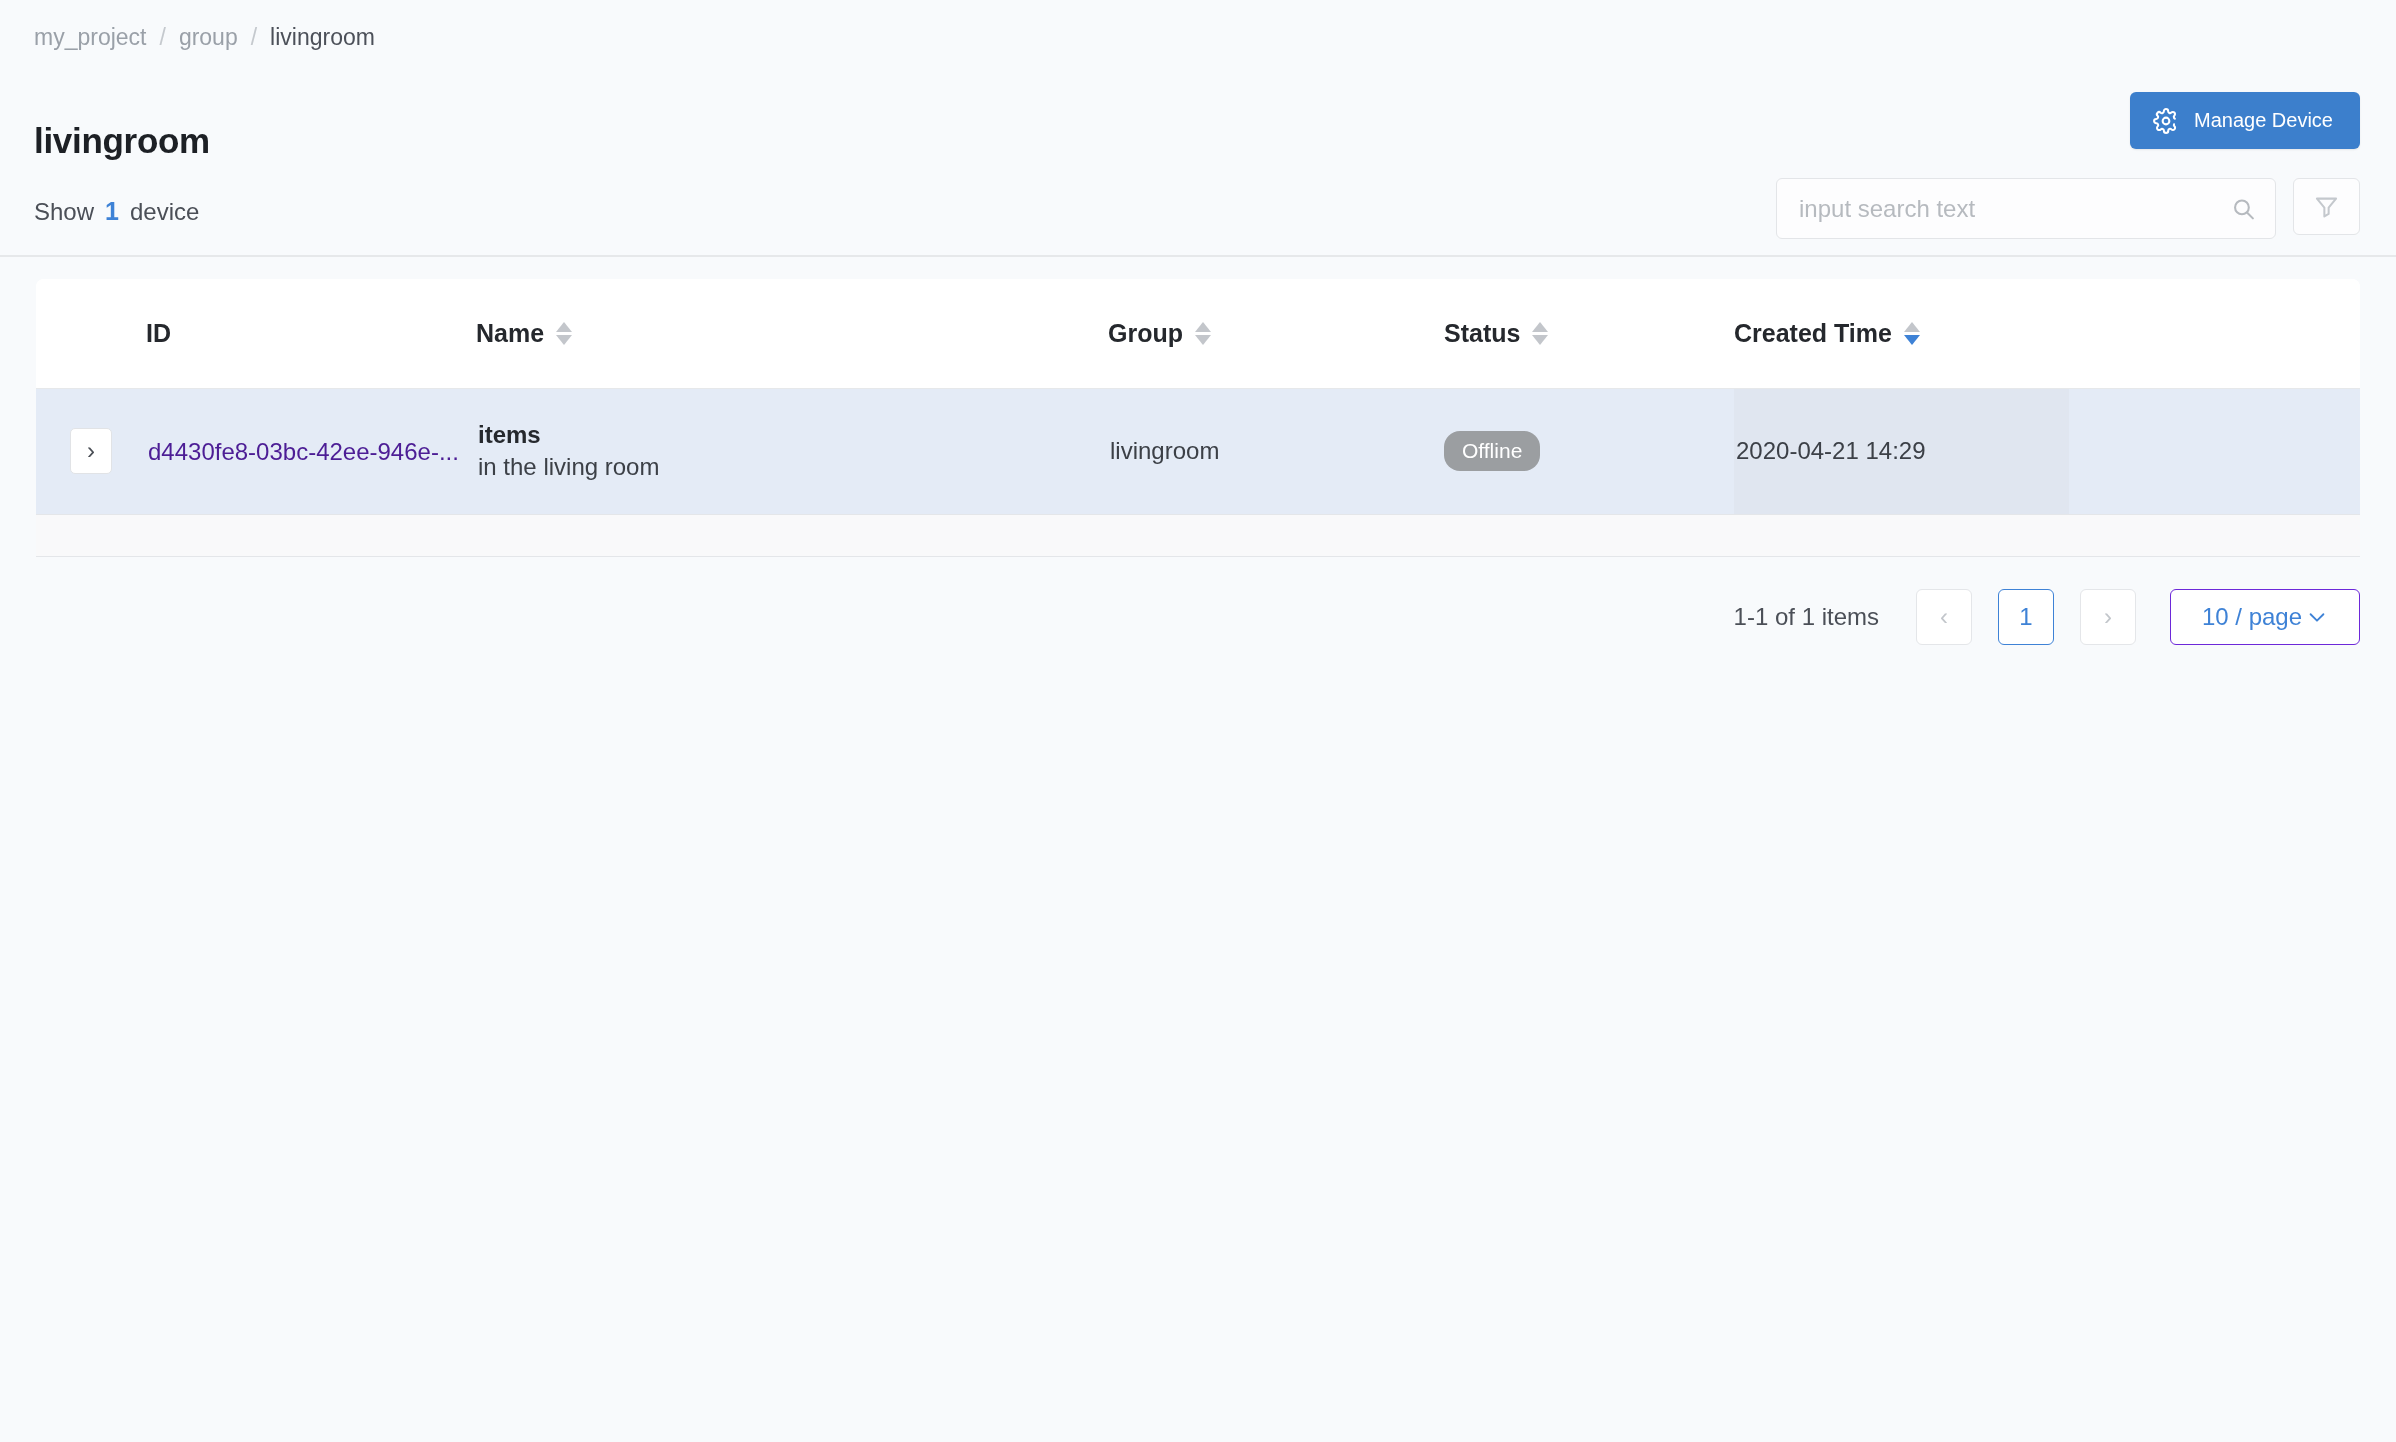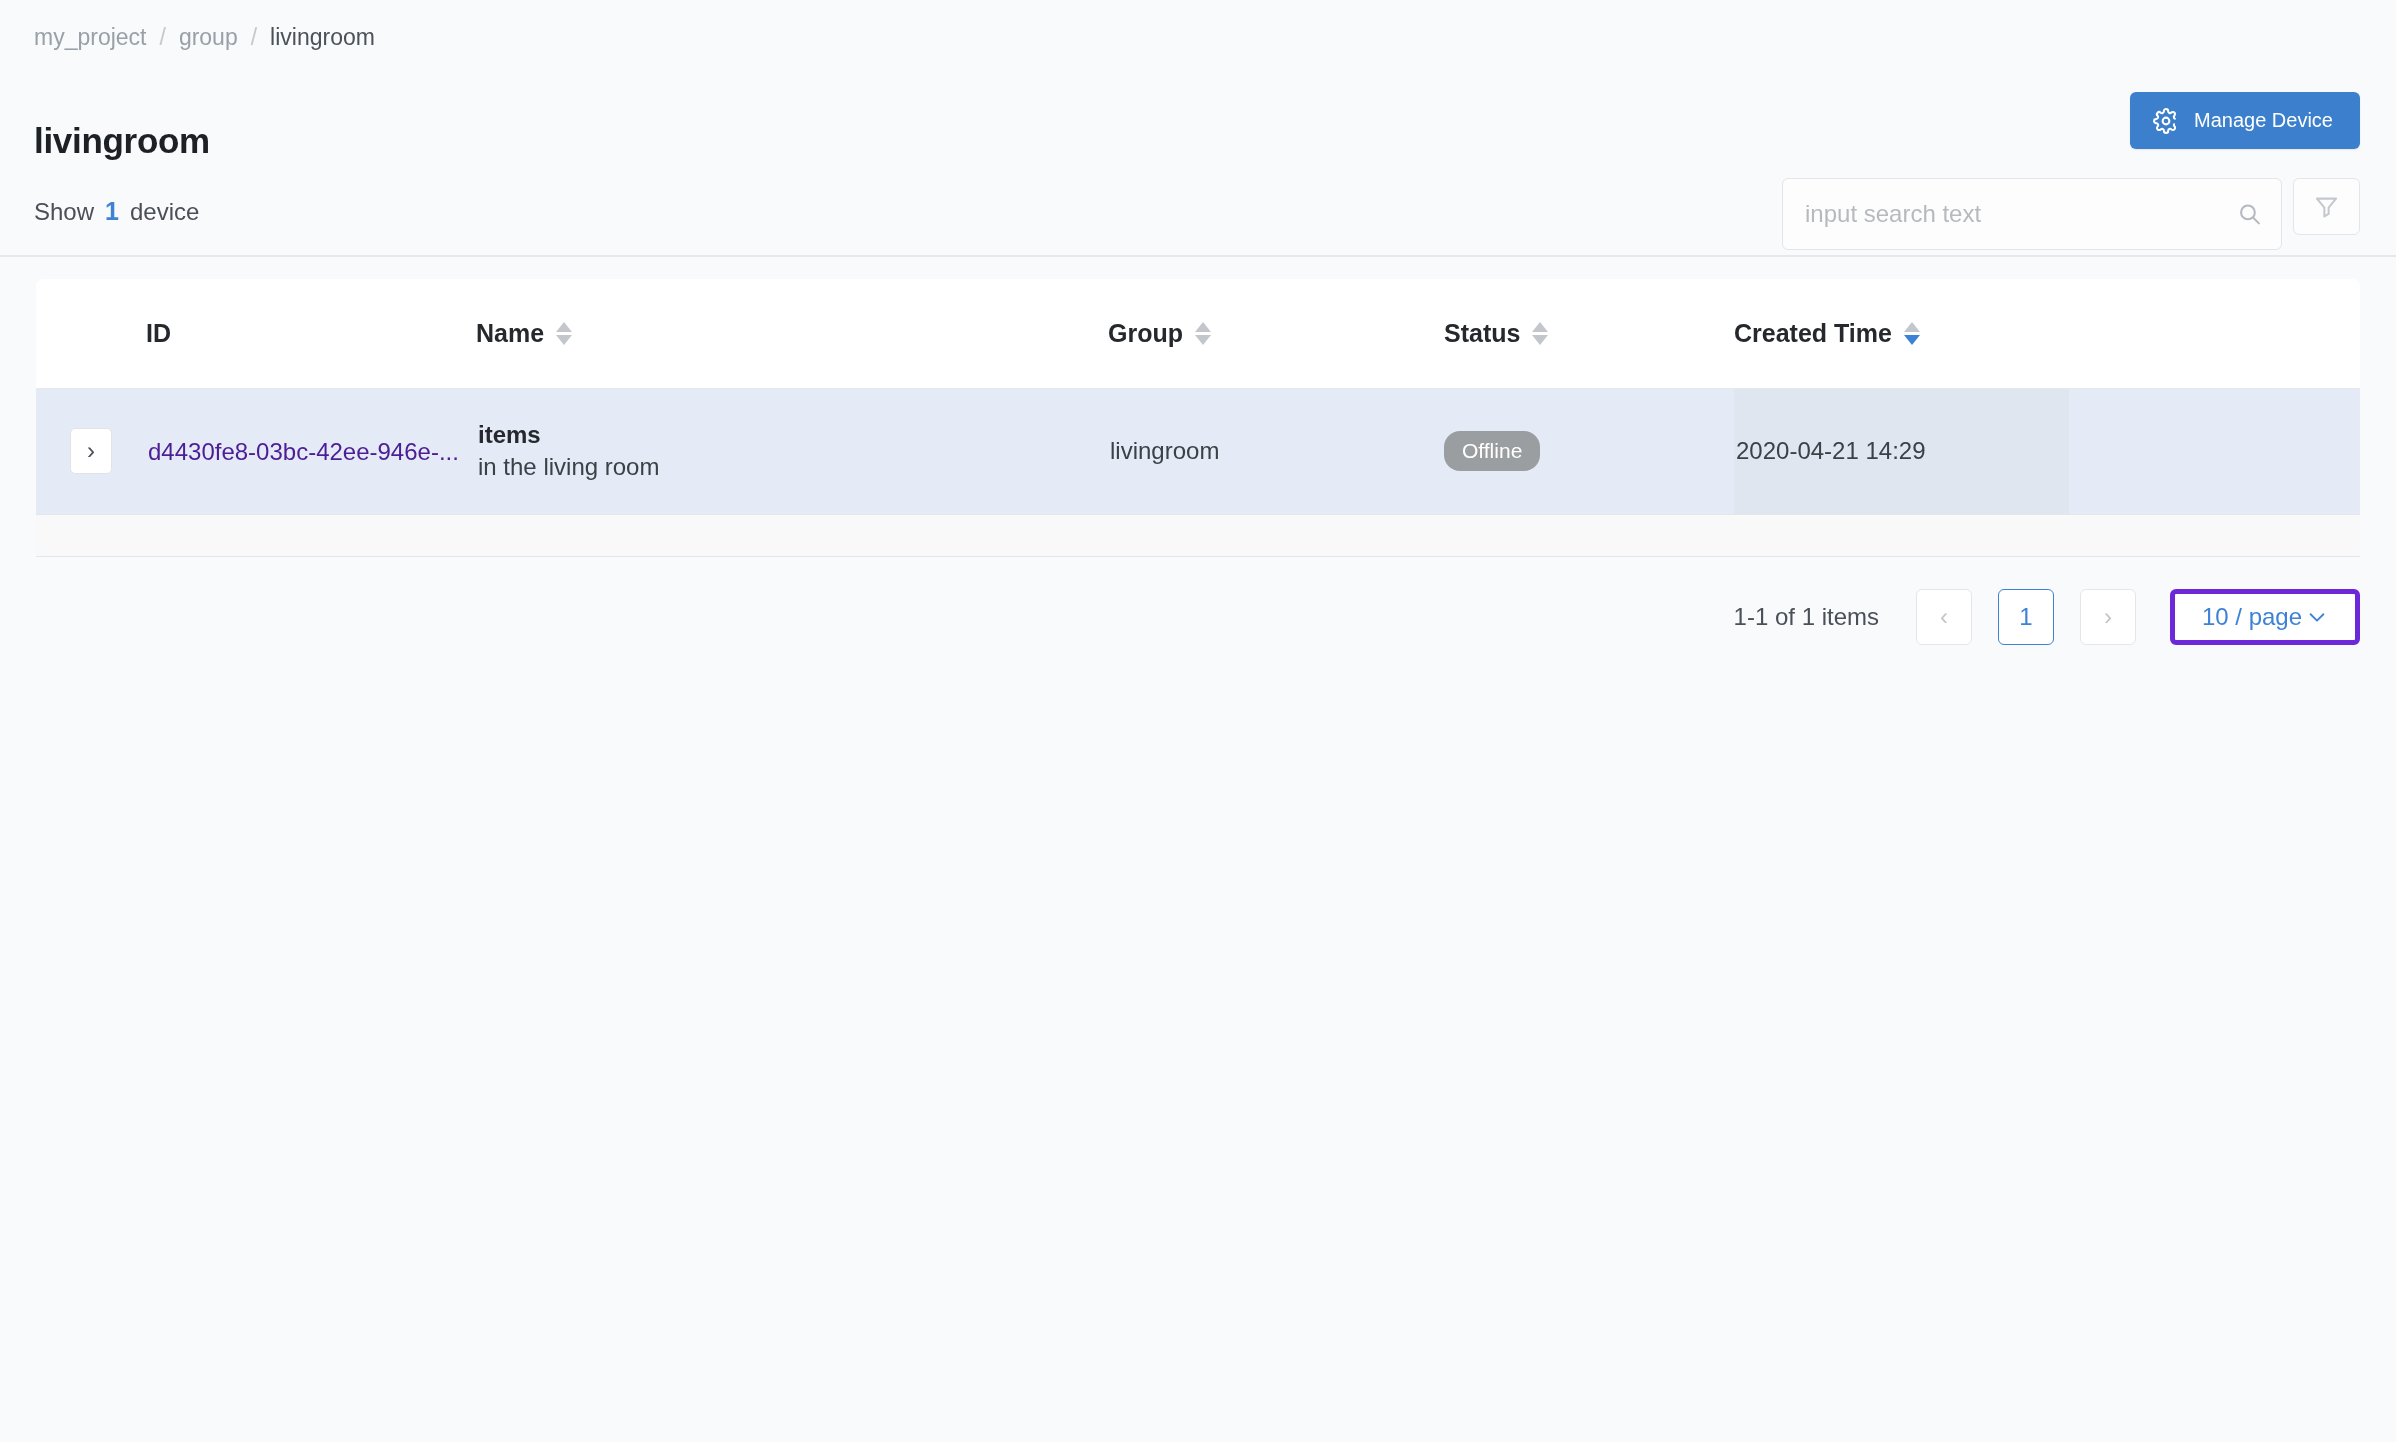--- a/index.html
+++ b/index.html
@@ -72,22 +72,22 @@
     display: flex;
     align-items: baseline;
     gap: 11px;
     white-space: nowrap;
   }
   .show-count { color: #3e82d6; font-weight: bold; font-size: 25px; }
 
   
   .search-wrap {
     position: absolute;
-    right: 114px; top: 178px;
-    width: 500px; height: 72px;
+    right: 120px; top: 178px;
+    width: 500px; height: 61px;
   }
   .search-input {
     width: 100%; height: 100%;
     border: 1px solid #e3e5e8;
     border-radius: 6px;
     background: #fdfdfe;
     padding: 0 60px 0 22px;
     font-size: 24px;
     font-family: "Liberation Sans", sans-serif;
     color: #4b4f57;
@@ -261,21 +261,21 @@
     font-family: "Liberation Sans", sans-serif;
     padding: 0;
   }
   .pg-btn.page-num {
     border-color: #3e82d6;
     color: #3e82d6;
   }
   .pg-size {
     height: 56px;
     min-width: 190px;
-    border: 5px solid #6d28d9;
+    border: 1px solid #6d28d9;
     border-radius: 6px;
     background: #ffffff;
     color: #3e82d6;
     font-size: 24px;
     display: flex;
     align-items: center;
     justify-content: center;
     gap: 4px;
     cursor: pointer;
     padding: 0 18px;

